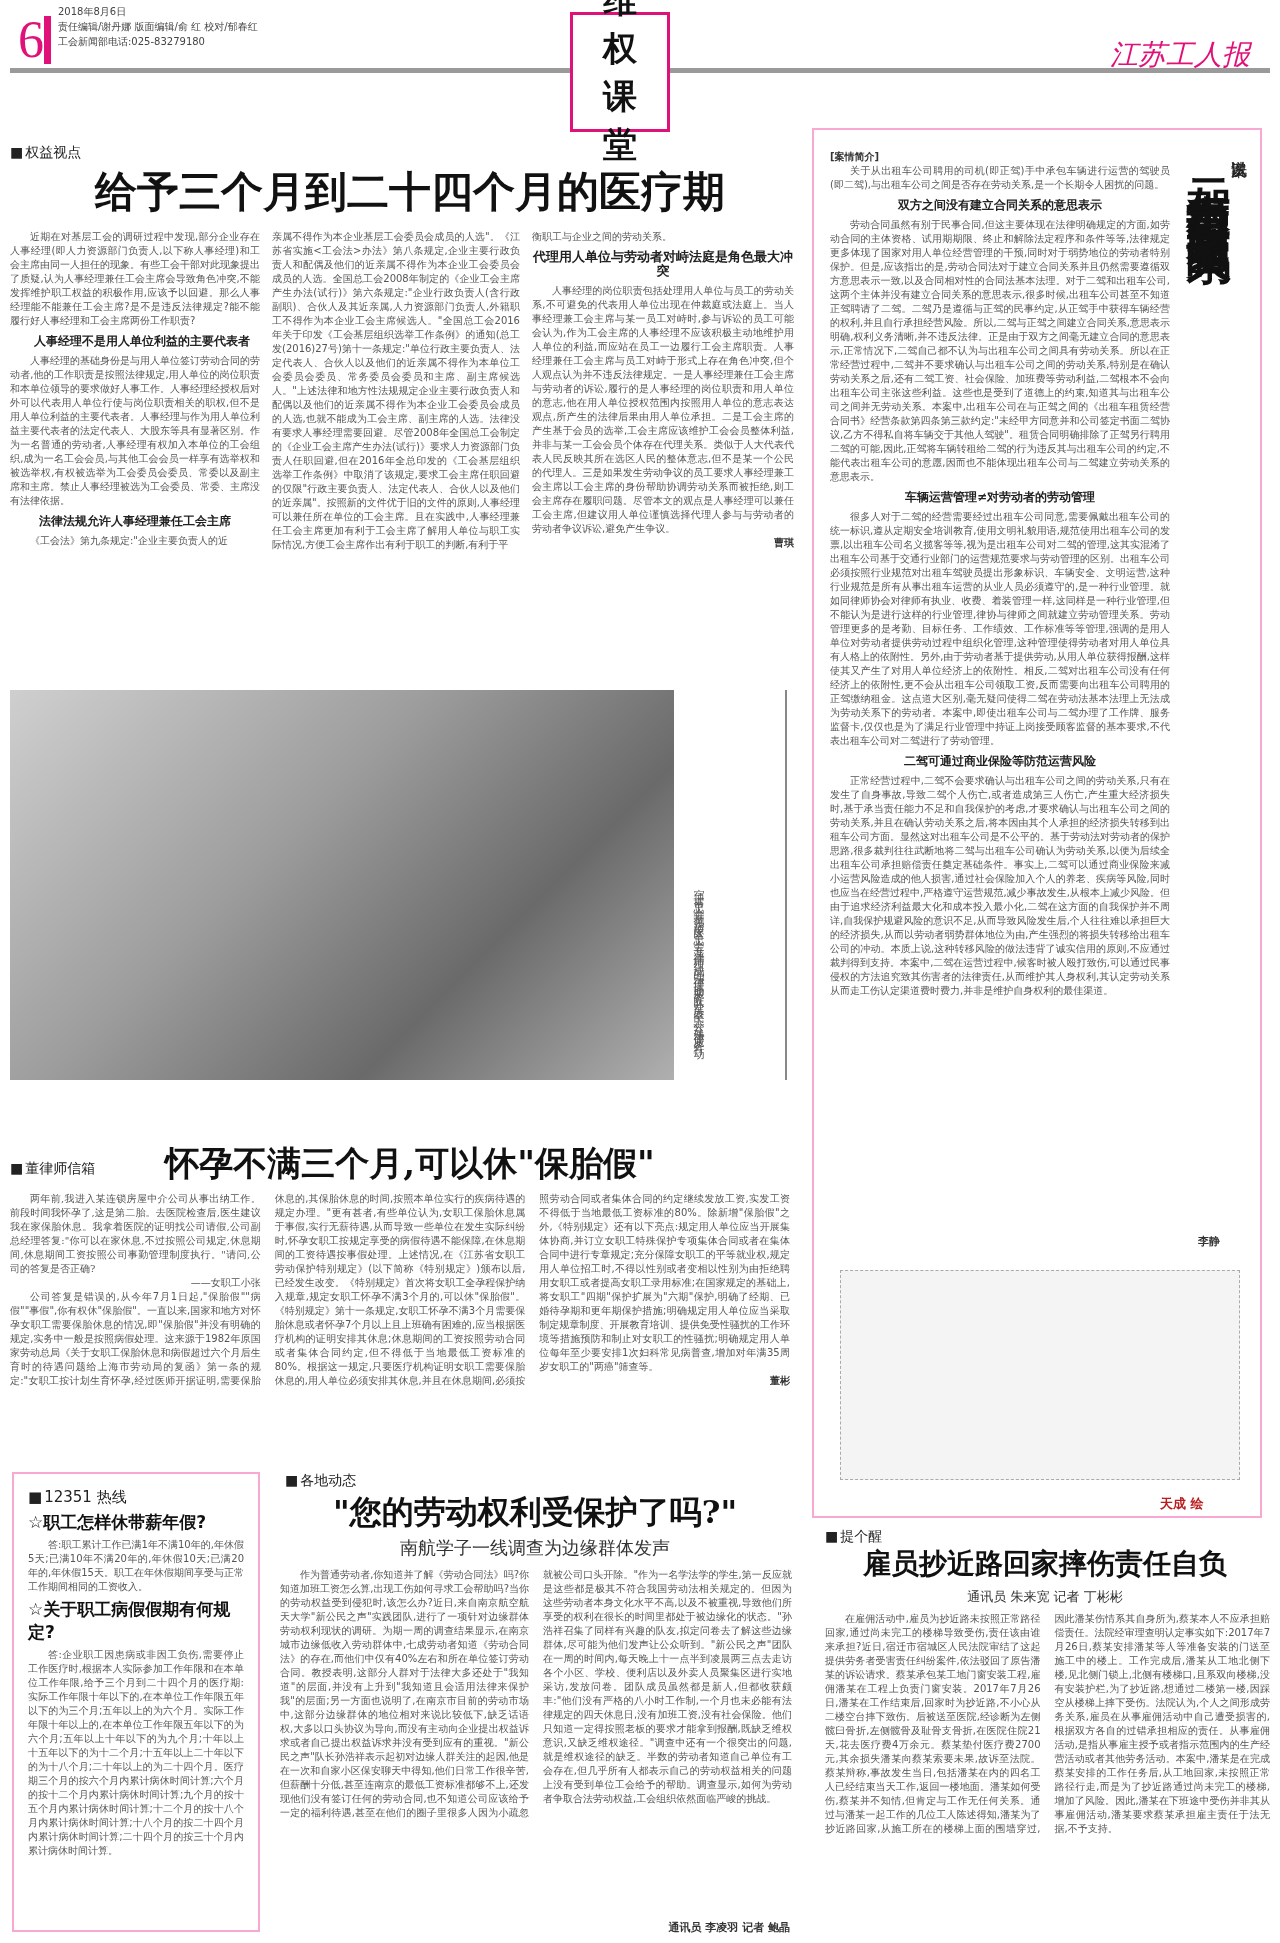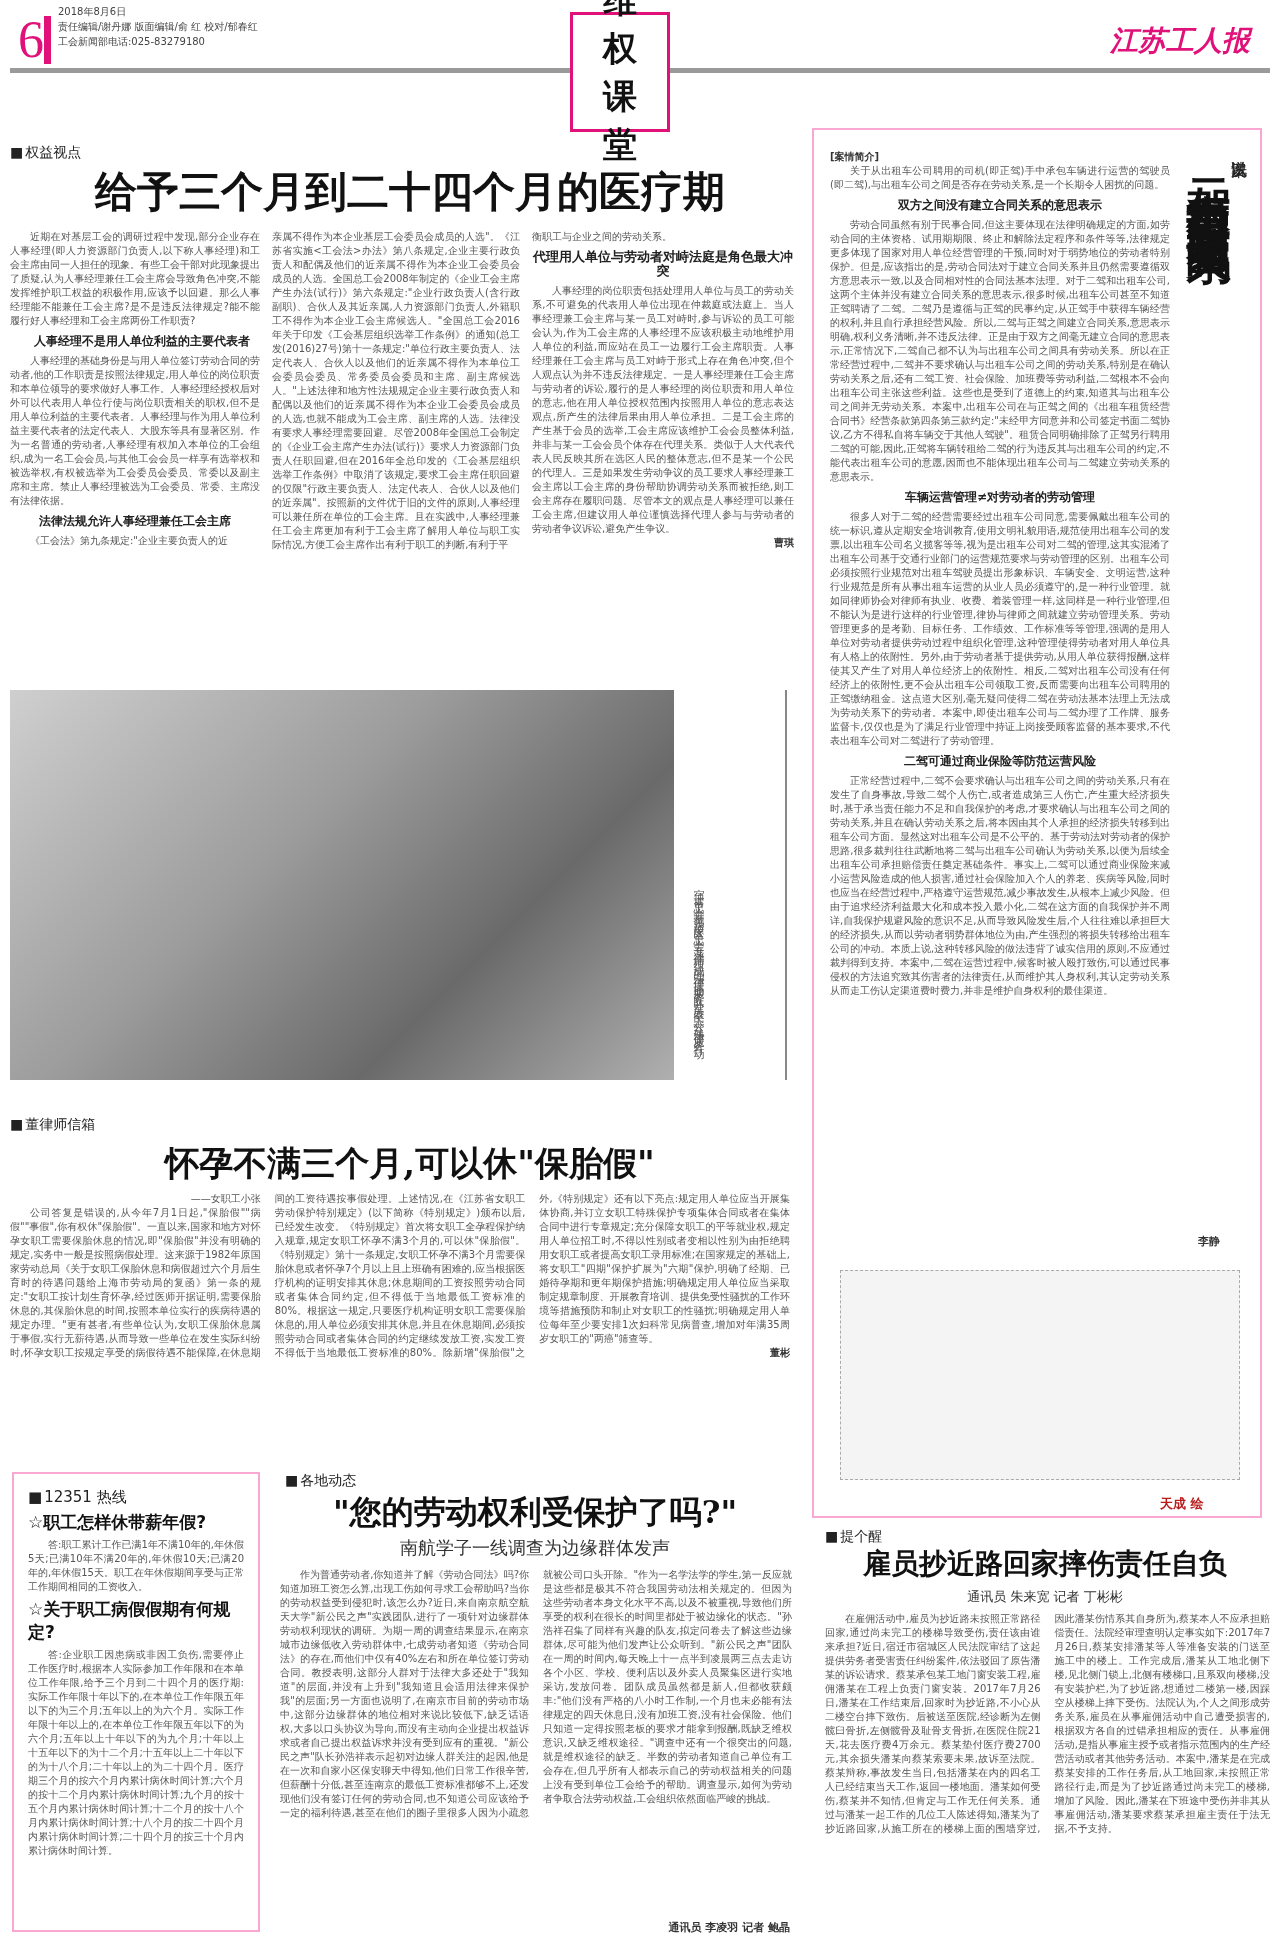--- a/index.html
+++ b/index.html
@@ -5,21 +5,21 @@
   * { box-sizing: border-box; margin: 0; padding: 0; }
   body { width: 1280px; height: 1943px; background: #fff; font-family: "DejaVu Sans", sans-serif; color: #333; position: relative; overflow: hidden; }
   .abs { position: absolute; }
   .serif { font-family: "DejaVu Serif", serif; }
   .pagenum { left: 18px; top: 10px; font-family: "Liberation Serif", serif; font-size: 52px; color: #e0127a; line-height: 60px; }
   .pagebar { left: 44px; top: 16px; width: 7px; height: 48px; background: #e0127a; }
   .meta { left: 58px; top: 4px; font-size: 10px; color: #444; line-height: 15px; }
   .rule { left: 10px; top: 68px; width: 1260px; height: 5px; background: #9a9a9a; }
   .logo-box { left: 570px; top: 12px; width: 100px; height: 120px; border: 3px solid #e0127a; background: #fff; display:flex; flex-wrap: wrap; align-content: center; justify-content: center; padding: 4px; }
   .logo-box span { font-family: "DejaVu Serif", serif; font-weight: bold; font-size: 34px; color: #111; width: 44px; text-align: center; line-height: 48px; }
-  .masthead { right: 30px; top: 22px; font-family: "DejaVu Serif", serif; font-weight: bold; font-style: italic; font-size: 28px; color: #e0127a; }
+  .masthead { right: 30px; top: 36px; font-family: "DejaVu Serif", serif; font-weight: normal; font-style: italic; font-size: 28px; color: #e0127a; }
   .sect { font-size: 14px; color: #222; }
   .sect::before { content: "■"; margin-right: 2px; }
   .headline { font-family: "DejaVu Serif", serif; font-weight: bold; color: #111; text-align: center; }
   .col { font-size: 10px; line-height: 14px; color: #555; text-align: justify; overflow: hidden; }
   .col p { text-indent: 2em; }
   .subhead { font-weight: bold; color: #222; font-size: 12px; text-align: center; margin: 6px 0; }
   .sign { text-align: right; font-weight: bold; color: #333; }
   .pinkbox { border: 2px solid #f9a8d4; }
   .photo { background: linear-gradient(135deg,#cfcfcf 0%,#9d9d9d 40%,#6a6a6a 70%,#b0b0b0 100%); }
   .cartoon { background: #f4f4f4; border: 1px dashed #aaa; display:flex; align-items:center; justify-content:center; color:#777; font-size: 12px;}
@@ -83,23 +83,24 @@
   <p>劳动合同虽然有别于民事合同,但这主要体现在法律明确规定的方面,如劳动合同的主体资格、试用期期限、终止和解除法定程序和条件等等,法律规定更多体现了国家对用人单位经营管理的干预,同时对于弱势地位的劳动者特别保护。但是,应该指出的是,劳动合同法对于建立合同关系并且仍然需要遵循双方意思表示一致,以及合同相对性的合同法基本法理。对于二驾和出租车公司,这两个主体并没有建立合同关系的意思表示,很多时候,出租车公司甚至不知道正驾聘请了二驾。二驾乃是遵循与正驾的民事约定,从正驾手中获得车辆经营的权利,并且自行承担经营风险。所以,二驾与正驾之间建立合同关系,意思表示明确,权利义务清晰,并不违反法律。正是由于双方之间毫无建立合同的意思表示,正常情况下,二驾自己都不认为与出租车公司之间具有劳动关系。所以在正常经营过程中,二驾并不要求确认与出租车公司之间的劳动关系,特别是在确认劳动关系之后,还有二驾工资、社会保险、加班费等劳动利益,二驾根本不会向出租车公司主张这些利益。这些也是受到了道德上的约束,知道其与出租车公司之间并无劳动关系。本案中,出租车公司在与正驾之间的《出租车租赁经营合同书》经营条款第四条第三款约定:"未经甲方同意并和公司签定书面二驾协议,乙方不得私自将车辆交于其他人驾驶"。租赁合同明确排除了正驾另行聘用二驾的可能,因此,正驾将车辆转租给二驾的行为违反其与出租车公司的约定,不能代表出租车公司的意愿,因而也不能体现出租车公司与二驾建立劳动关系的意思表示。</p>
   <div class="subhead">车辆运营管理≠对劳动者的劳动管理</div>
   <p>很多人对于二驾的经营需要经过出租车公司同意,需要佩戴出租车公司的统一标识,遵从定期安全培训教育,使用文明礼貌用语,规范使用出租车公司的发票,以出租车公司名义揽客等等,视为是出租车公司对二驾的管理,这其实混淆了出租车公司基于交通行业部门的运营规范要求与劳动管理的区别。出租车公司必须按照行业规范对出租车驾驶员提出形象标识、车辆安全、文明运营,这种行业规范是所有从事出租车运营的从业人员必须遵守的,是一种行业管理。就如同律师协会对律师有执业、收费、着装管理一样,这同样是一种行业管理,但不能认为是进行这样的行业管理,律协与律师之间就建立劳动管理关系。劳动管理更多的是考勤、目标任务、工作绩效、工作标准等等管理,强调的是用人单位对劳动者提供劳动过程中组织化管理,这种管理使得劳动者对用人单位具有人格上的依附性。另外,由于劳动者基于提供劳动,从用人单位获得报酬,这样使其又产生了对用人单位经济上的依附性。相反,二驾对出租车公司没有任何经济上的依附性,更不会从出租车公司领取工资,反而需要向出租车公司聘用的正驾缴纳租金。这点道大区别,毫无疑问使得二驾在劳动法基本法理上无法成为劳动关系下的劳动者。本案中,即使出租车公司与二驾办理了工作牌、服务监督卡,仅仅也是为了满足行业管理中持证上岗接受顾客监督的基本要求,不代表出租车公司对二驾进行了劳动管理。</p>
   <div class="subhead">二驾可通过商业保险等防范运营风险</div>
   <p>正常经营过程中,二驾不会要求确认与出租车公司之间的劳动关系,只有在发生了自身事故,导致二驾个人伤亡,或者造成第三人伤亡,产生重大经济损失时,基于承当责任能力不足和自我保护的考虑,才要求确认与出租车公司之间的劳动关系,并且在确认劳动关系之后,将本因由其个人承担的经济损失转移到出租车公司方面。显然这对出租车公司是不公平的。基于劳动法对劳动者的保护思路,很多裁判往往武断地将二驾与出租车公司确认为劳动关系,以便为后续全出租车公司承担赔偿责任奠定基础条件。事实上,二驾可以通过商业保险来减小运营风险造成的他人损害,通过社会保险加入个人的养老、疾病等风险,同时也应当在经营过程中,严格遵守运营规范,减少事故发生,从根本上减少风险。但由于追求经济利益最大化和成本投入最小化,二驾在这方面的自我保护并不周详,自我保护规避风险的意识不足,从而导致风险发生后,个人往往难以承担巨大的经济损失,从而以劳动者弱势群体地位为由,产生强烈的将损失转移给出租车公司的冲动。本质上说,这种转移风险的做法违背了诚实信用的原则,不应通过裁判得到支持。本案中,二驾在运营过程中,候客时被人殴打致伤,可以通过民事侵权的方法追究致其伤害者的法律责任,从而维护其人身权利,其认定劳动关系从而走工伤认定渠道费时费力,并非是维护自身权利的最佳渠道。</p>
 </div>
 <div class="abs sign" style="left:1100px;top:1234px;width:120px;font-size:11px;">李静</div>
 <div class="abs cartoon" style="left:840px;top:1270px;width:400px;height:210px;"></div>
 <div class="abs" style="left:1160px;top:1495px;font-size:13px;font-weight:bold;color:#b91c1c;">天成 绘</div>
 
-<div class="abs sect" style="left:10px;top:1116px;">董律师信箱</div>
+<div class="abs sect" style="left:10px;top:1160px;">董律师信箱</div>
 <div class="abs headline" style="left:20px;top:1140px;width:780px;font-size:34px;line-height:46px;">怀孕不满三个月,可以休"保胎假"</div>
 <div class="abs col" style="left:10px;top:1192px;width:780px;height:270px;column-count:3;column-gap:14px;">
+  <p class="serif">两年前,我进入某连锁房屋中介公司从事出纳工作。前段时间我怀孕了,这是第二胎。去医院检查后,医生建议我在家保胎休息。我拿着医院的证明找公司请假,公司副总经理答复:"你可以在家休息,不过按照公司规定,休息期间,休息期间工资按照公司事勤管理制度执行。"请问,公司的答复是否正确?</p>
   <div style="text-align:right">——女职工小张</div>
   <p>公司答复是错误的,从今年7月1日起,"保胎假""病假""事假",你有权休"保胎假"。一直以来,国家和地方对怀孕女职工需要保胎休息的情况,即"保胎假"并没有明确的规定,实务中一般是按照病假处理。这来源于1982年原国家劳动总局《关于女职工保胎休息和病假超过六个月后生育时的待遇问题给上海市劳动局的复函》第一条的规定:"女职工按计划生育怀孕,经过医师开据证明,需要保胎休息的,其保胎休息的时间,按照本单位实行的疾病待遇的规定办理。"更有甚者,有些单位认为,女职工保胎休息属于事假,实行无薪待遇,从而导致一些单位在发生实际纠纷时,怀孕女职工按规定享受的病假待遇不能保障,在休息期间的工资待遇按事假处理。上述情况,在《江苏省女职工劳动保护特别规定》(以下简称《特别规定》)颁布以后,已经发生改变。《特别规定》首次将女职工全孕程保护纳入规章,规定女职工怀孕不满3个月的,可以休"保胎假"。《特别规定》第十一条规定,女职工怀孕不满3个月需要保胎休息或者怀孕7个月以上且上班确有困难的,应当根据医疗机构的证明安排其休息;休息期间的工资按照劳动合同或者集体合同约定,但不得低于当地最低工资标准的80%。根据这一规定,只要医疗机构证明女职工需要保胎休息的,用人单位必须安排其休息,并且在休息期间,必须按照劳动合同或者集体合同的约定继续发放工资,实发工资不得低于当地最低工资标准的80%。除新增"保胎假"之外,《特别规定》还有以下亮点:规定用人单位应当开展集体协商,并订立女职工特殊保护专项集体合同或者在集体合同中进行专章规定;充分保障女职工的平等就业权,规定用人单位招工时,不得以性别或者变相以性别为由拒绝聘用女职工或者提高女职工录用标准;在国家规定的基础上,将女职工"四期"保护扩展为"六期"保护,明确了经期、已婚待孕期和更年期保护措施;明确规定用人单位应当采取制定规章制度、开展教育培训、提供免受性骚扰的工作环境等措施预防和制止对女职工的性骚扰;明确规定用人单位每年至少要安排1次妇科常见病普查,增加对年满35周岁女职工的"两癌"筛查等。</p>
   <div class="sign">董彬</div>
 </div>
 
 <div class="abs pinkbox" style="left:12px;top:1472px;width:248px;height:460px;padding:14px 14px;">
   <div class="sect" style="font-size:15px;">12351 热线</div>
   <div class="qa-title">☆职工怎样休带薪年假?</div>
   <div class="col" style="overflow:visible;">
       <p>答:职工累计工作已满1年不满10年的,年休假5天;已满10年不满20年的,年休假10天;已满20年的,年休假15天。职工在年休假期间享受与正常工作期间相同的工资收入。</p>

